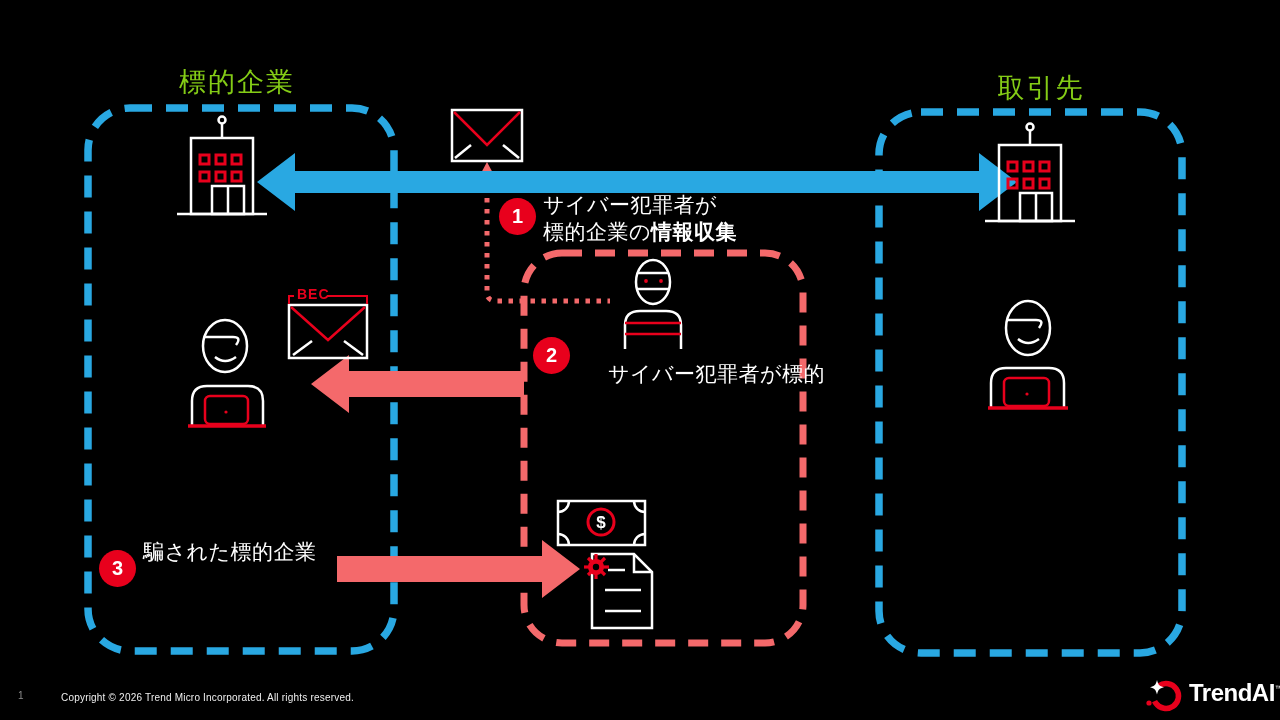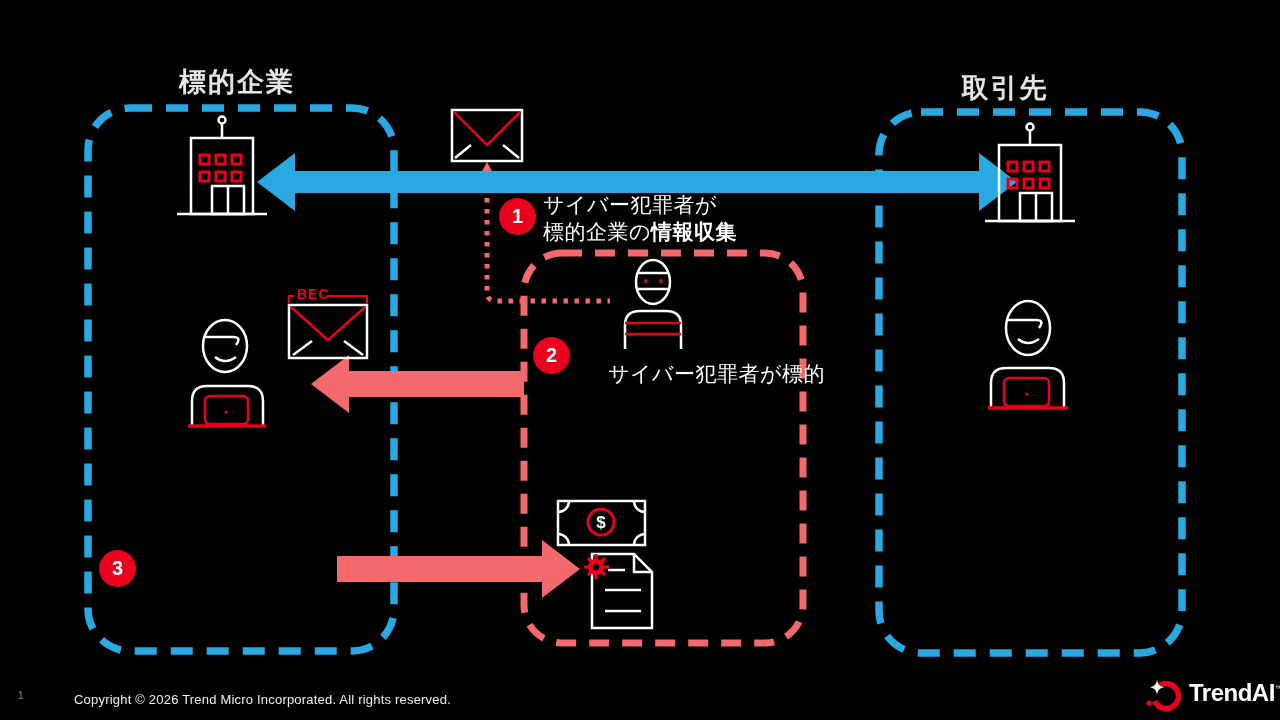--- a/index.html
+++ b/index.html
@@ -2,39 +2,39 @@
 <html><head>
 <meta charset="utf-8">
 <style>
   html,body{margin:0;padding:0;background:#000;}
   .stage{
     position:relative;width:1280px;height:720px;background:#000;overflow:hidden;
     font-family:"Liberation Sans", sans-serif;color:#fff;
   }
   .stage svg{position:absolute;left:0;top:0;}
   .box-title{
-    position:absolute;font-size:27px;font-weight:700;color:#e5e5e5;
+    position:absolute;font-size:27px;font-weight:400;color:#84cc16;
     text-align:center;letter-spacing:2px;white-space:nowrap;
   }
   .badge{
     position:absolute;width:37px;height:37px;border-radius:50%;
     background:#e8001c;color:#fff;font-size:20px;font-weight:700;
     display:flex;align-items:center;justify-content:center;
   }
   .step-text{
     position:absolute;font-size:21px;line-height:27px;color:#fff;
     letter-spacing:0.5px;white-space:nowrap;font-weight:400;
   }
   .step-text .b{font-weight:700;text-align:right;}
   .bec-label{
     position:absolute;color:#e8001c;font-size:14px;font-weight:700;
     letter-spacing:1px;line-height:13px;
   }
   .page-num{position:absolute;left:18px;top:690px;font-size:10px;color:#8c8c8c;}
-  .copyright{position:absolute;left:74px;top:692px;font-size:13px;color:#efefef;letter-spacing:0.2px;}
+  .copyright{position:absolute;left:61px;top:692px;font-size:10px;color:#efefef;letter-spacing:0.2px;}
   .logo-text{
     position:absolute;left:1189px;top:679px;font-size:24px;font-weight:700;
     color:#fff;letter-spacing:-0.5px;white-space:nowrap;
   }
   .logo-text .tm{font-size:8px;font-weight:400;vertical-align:top;line-height:20px;}
 </style>
 </head>
 <body>
 
 <div class="stage">
@@ -166,36 +166,37 @@
     </g>
 
     <g>
       <circle cx="1166" cy="696" r="12.5" fill="none" stroke="#e8001c" stroke-width="5.5" stroke-dasharray="61 18" transform="rotate(-125 1166 696)"></circle>
       <circle cx="1149" cy="703" r="2.6" fill="#e8001c"></circle>
       <path d="M1157,680 C1158.3,685 1159.2,685.9 1164,687.2 C1159.2,688.5 1158.3,689.4 1157,694.4 C1155.7,689.4 1154.8,688.5 1150,687.2 C1154.8,685.9 1155.7,685 1157,680 Z" fill="#fff"></path>
     </g>
   </svg>
 
   <div class="box-title" style="left:147px;top:64px;width:180px;">標的企業</div>
-  <div class="box-title" style="left:915px;top:70px;width:180px;">取引先</div>
+  <div class="box-title" style="left:951px;top:70px;width:180px;">取引先</div>
 
   <div class="bec-label" style="left:297px;top:288px;">BEC</div>
 
   <div class="badge" style="left:499px;top:198px;">1</div>
   <div class="step-text" style="left:543px;top:191px;">
     <div><span>サイバー犯罪者が</span></div>
     <div><span>標的企業の</span><span class="b">情報収集</span></div>
   </div>
 
   <div class="badge" style="left:533px;top:337px;">2</div>
   <div class="step-text" style="left:577px;top:360px;margin-left:31px;">
     <div><span>サイバー犯罪者が標的</span></div>
   </div>
 
   <div class="badge" style="left:99px;top:550px;">3</div>
   <div class="step-text" style="left:143px;top:538px;">
+    <div><span>騙された標的企業</span></div>
   </div>
 
   <div class="page-num">1</div>
   <div class="copyright">Copyright © 2026 Trend Micro Incorporated. All rights reserved.</div>
   <div class="logo-text"><span>TrendAI</span><span class="tm">™</span></div>
 
 </div>
 
 </body></html>

